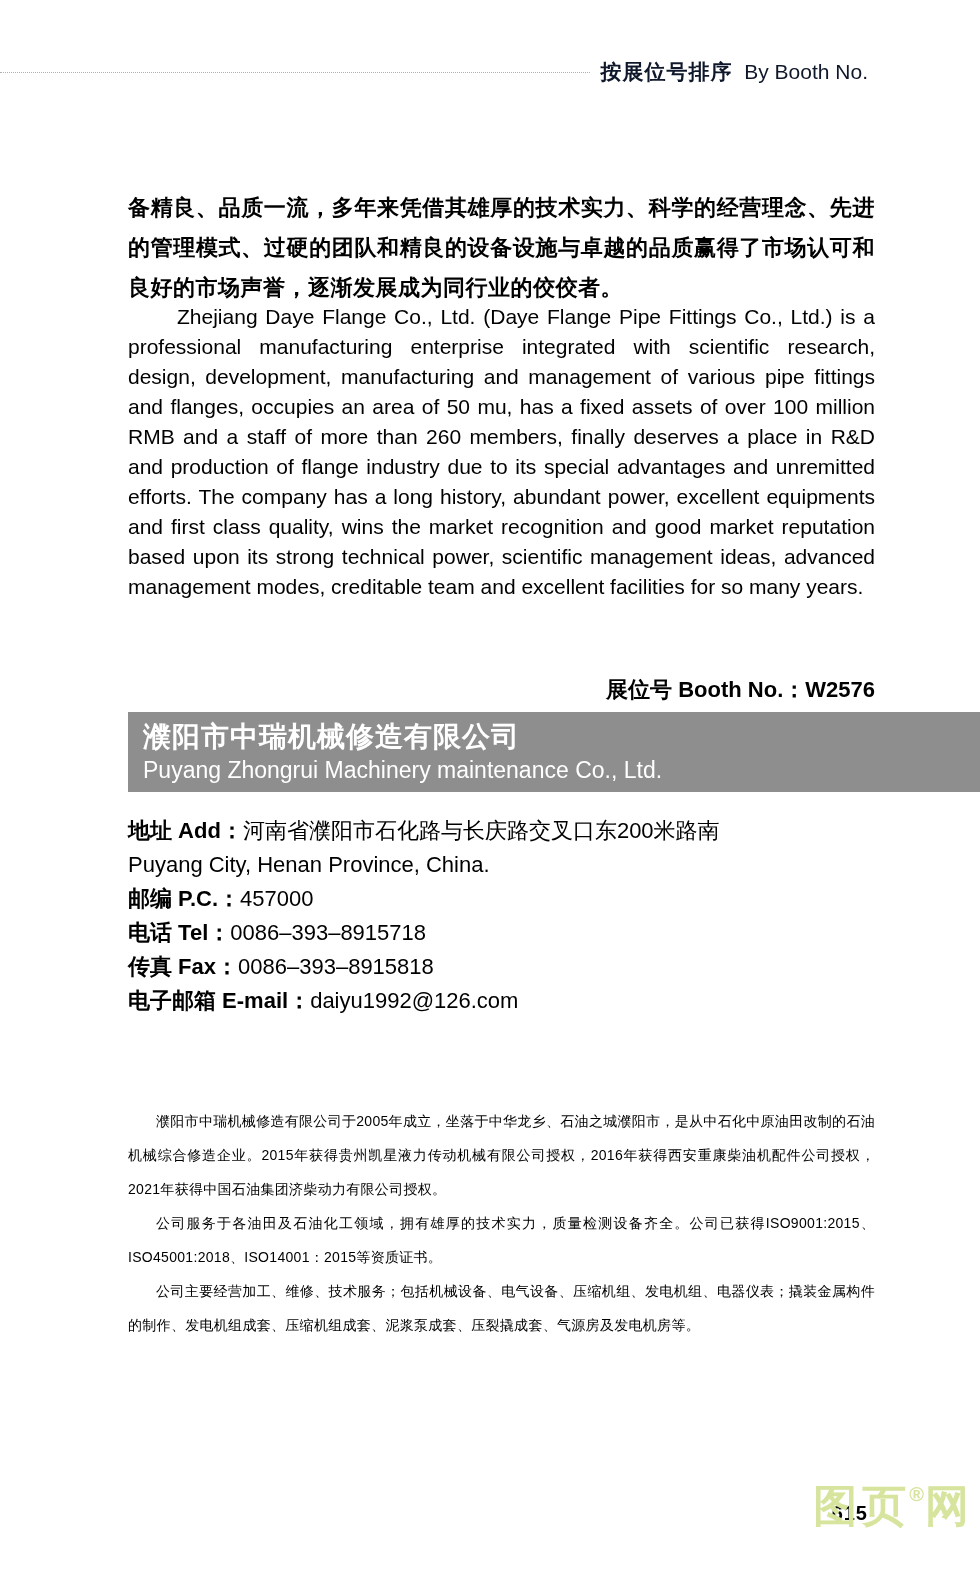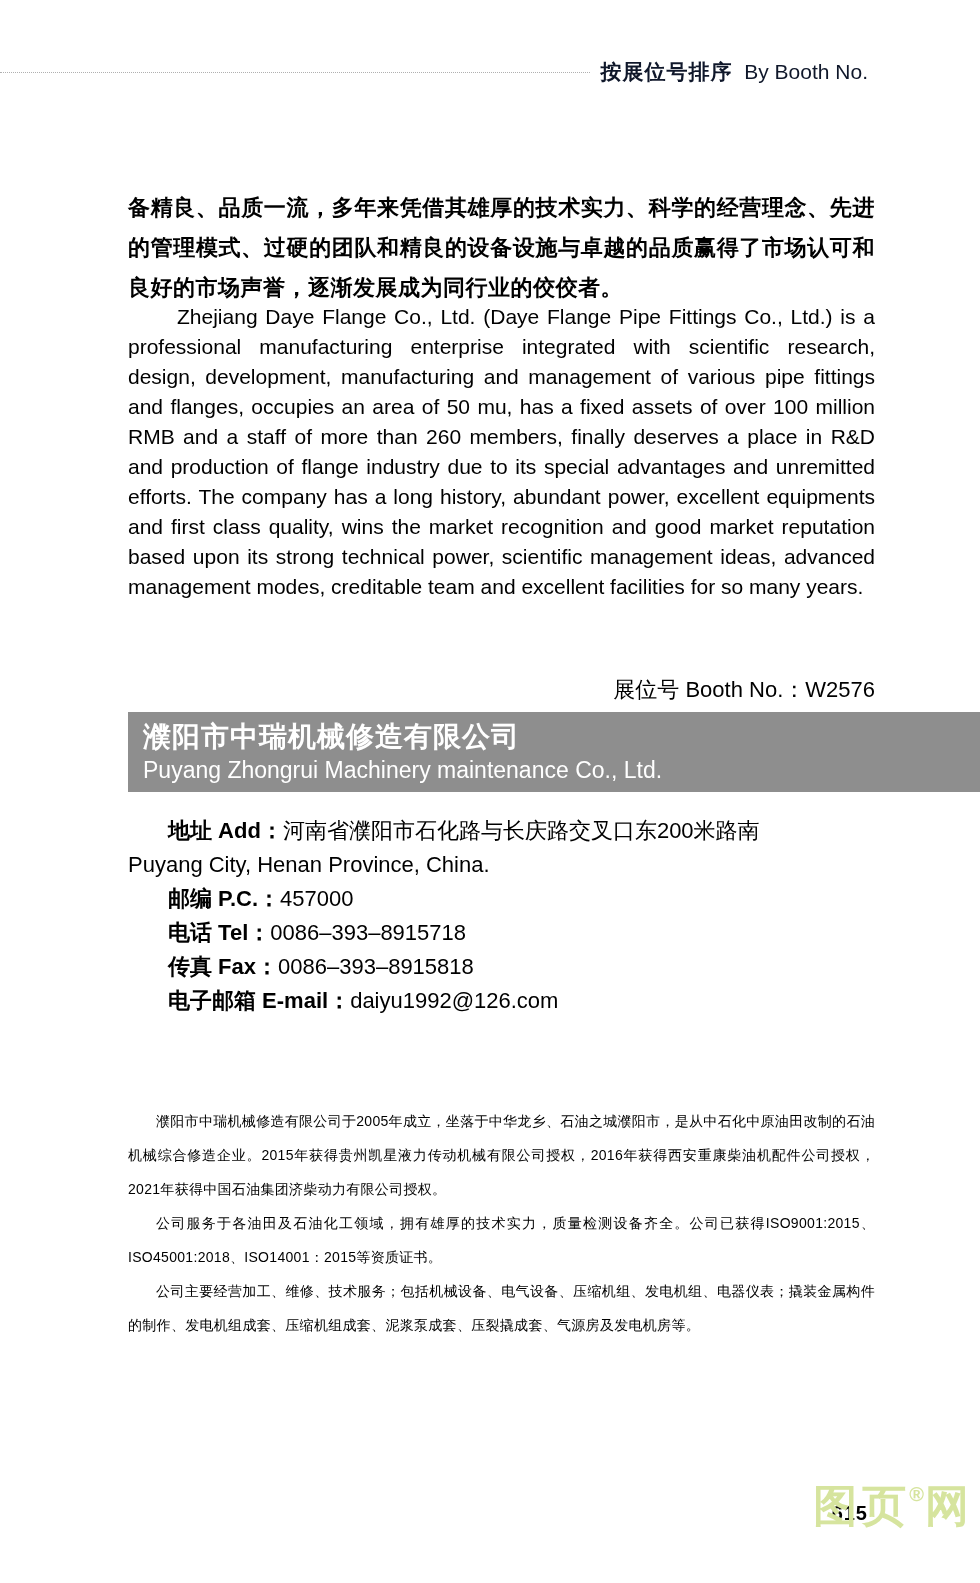--- a/index.html
+++ b/index.html
@@ -47,21 +47,21 @@
     font-size: 21px;
     line-height: 30px;
     text-align: justify;
     text-indent: 49px;
   }
 
   .booth-line {
     top: 676px;
     text-align: right;
     font-size: 22px;
-    font-weight: normal;
+    font-weight: bold;
     line-height: 28px;
   }
 
   .banner {
     top: 712px;
     width: 858px;
     height: 80px;
     background: var(--banner-bg, #8e8e8e);
     display: flex;
     flex-direction: column;
@@ -79,21 +79,21 @@
     color: #ffffff;
     font-size: 23px;
     line-height: 30px;
   }
 
   .address-block {
     top: 814px;
     font-size: 22px;
     line-height: 34px;
   }
-  .address-block .label { font-weight: bold; margin-left: 40px; }
+  .address-block .label { font-weight: bold; }
 
   .body-paras {
     top: 1104px;
     font-size: 14px;
     line-height: 34px;
     text-align: justify;
     letter-spacing: 0.3px;
   }
   .body-paras p { text-indent: 2em; }
 

